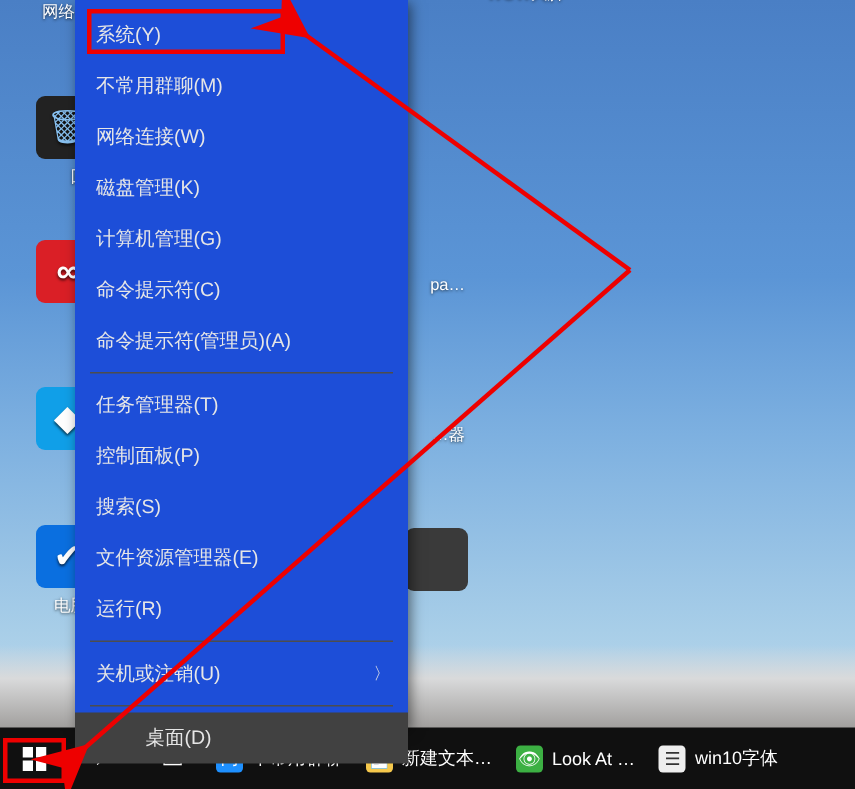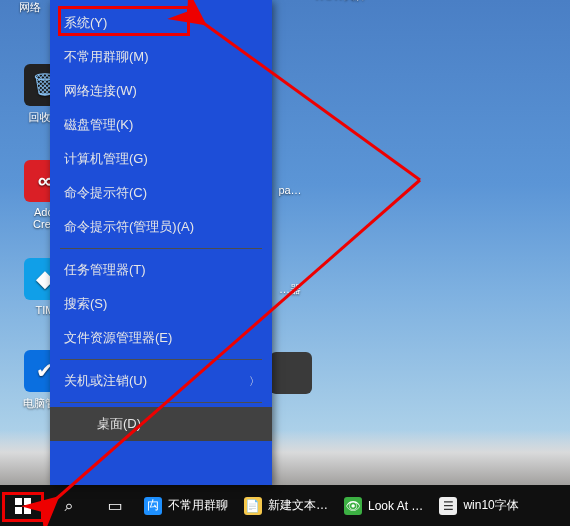--- a/index.html
+++ b/index.html
@@ -10,21 +10,21 @@
     background: linear-gradient(to bottom, #4a7fc5 0%, #5b95d6 35%, #7db0e0 55%, #a8cee8 80%, #d0e3ef 100%);
     overflow: hidden;
     position: relative;
     color: #fff;
   }
 
   
   .desktop-icon {
     position: absolute;
     width: 70px;
-    text-align: center;
+    text-align: right;
     font-size: 11px;
     color: #fff;
     text-shadow: 0 1px 2px rgba(0,0,0,.7);
   }
   .desktop-icon .ico {
     width: 42px; height: 42px;
     margin: 0 auto 4px;
     border-radius: 6px;
     display: flex; align-items: center; justify-content: center;
     font-size: 22px;
@@ -169,22 +169,24 @@
 <div class="winmenu">
   <div class="item"><span>系统(Y)</span></div>
   <div class="item"><span>不常用群聊(M)</span></div>
   <div class="item"><span>网络连接(W)</span></div>
   <div class="item"><span>磁盘管理(K)</span></div>
   <div class="item"><span>计算机管理(G)</span></div>
   <div class="item"><span>命令提示符(C)</span></div>
   <div class="item"><span>命令提示符(管理员)(A)</span></div>
   <div class="sep"></div>
   <div class="item"><span>任务管理器(T)</span></div>
+  <div class="item"><span>控制面板(P)</span></div>
   <div class="item"><span>搜索(S)</span></div>
   <div class="item"><span>文件资源管理器(E)</span></div>
+  <div class="item"><span>运行(R)</span></div>
   <div class="sep"></div>
   <div class="item">
     <span>关机或注销(U)</span>
     <span class="chev">〉</span>
   </div>
   <div class="sep"></div>
   <div class="item hover"><span>桌面(D)</span></div>
 </div>
 
 <svg class="arrows">

